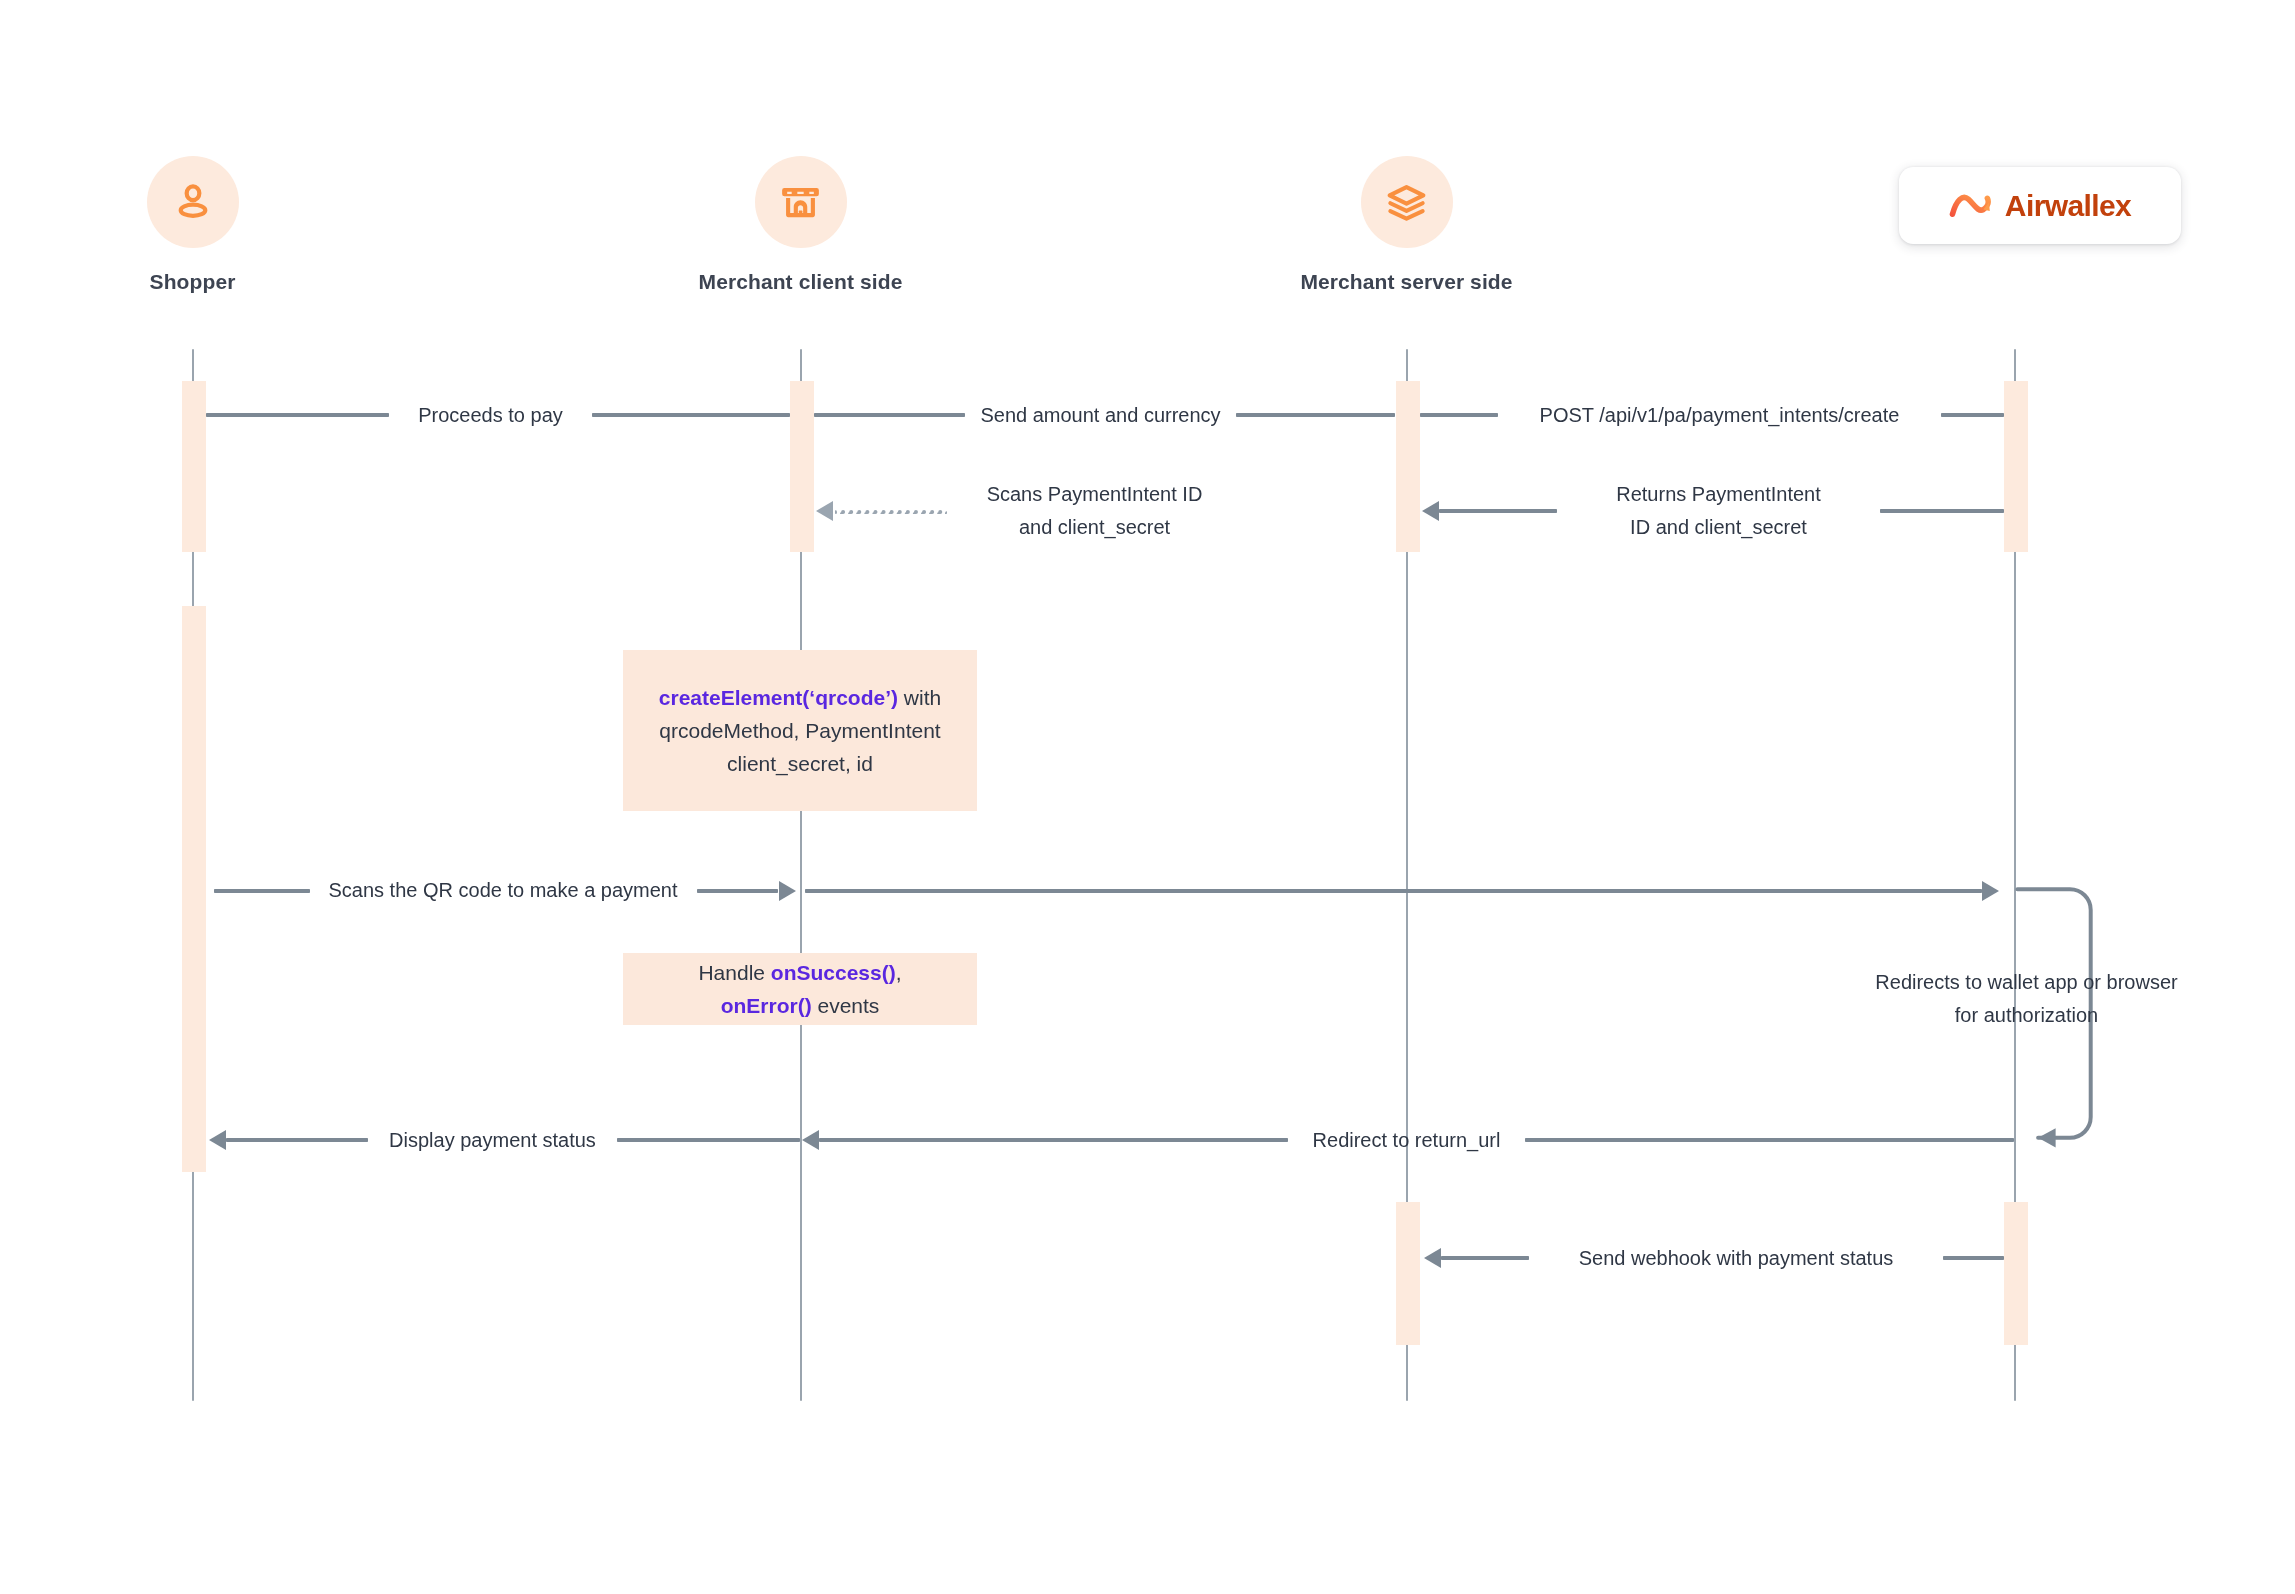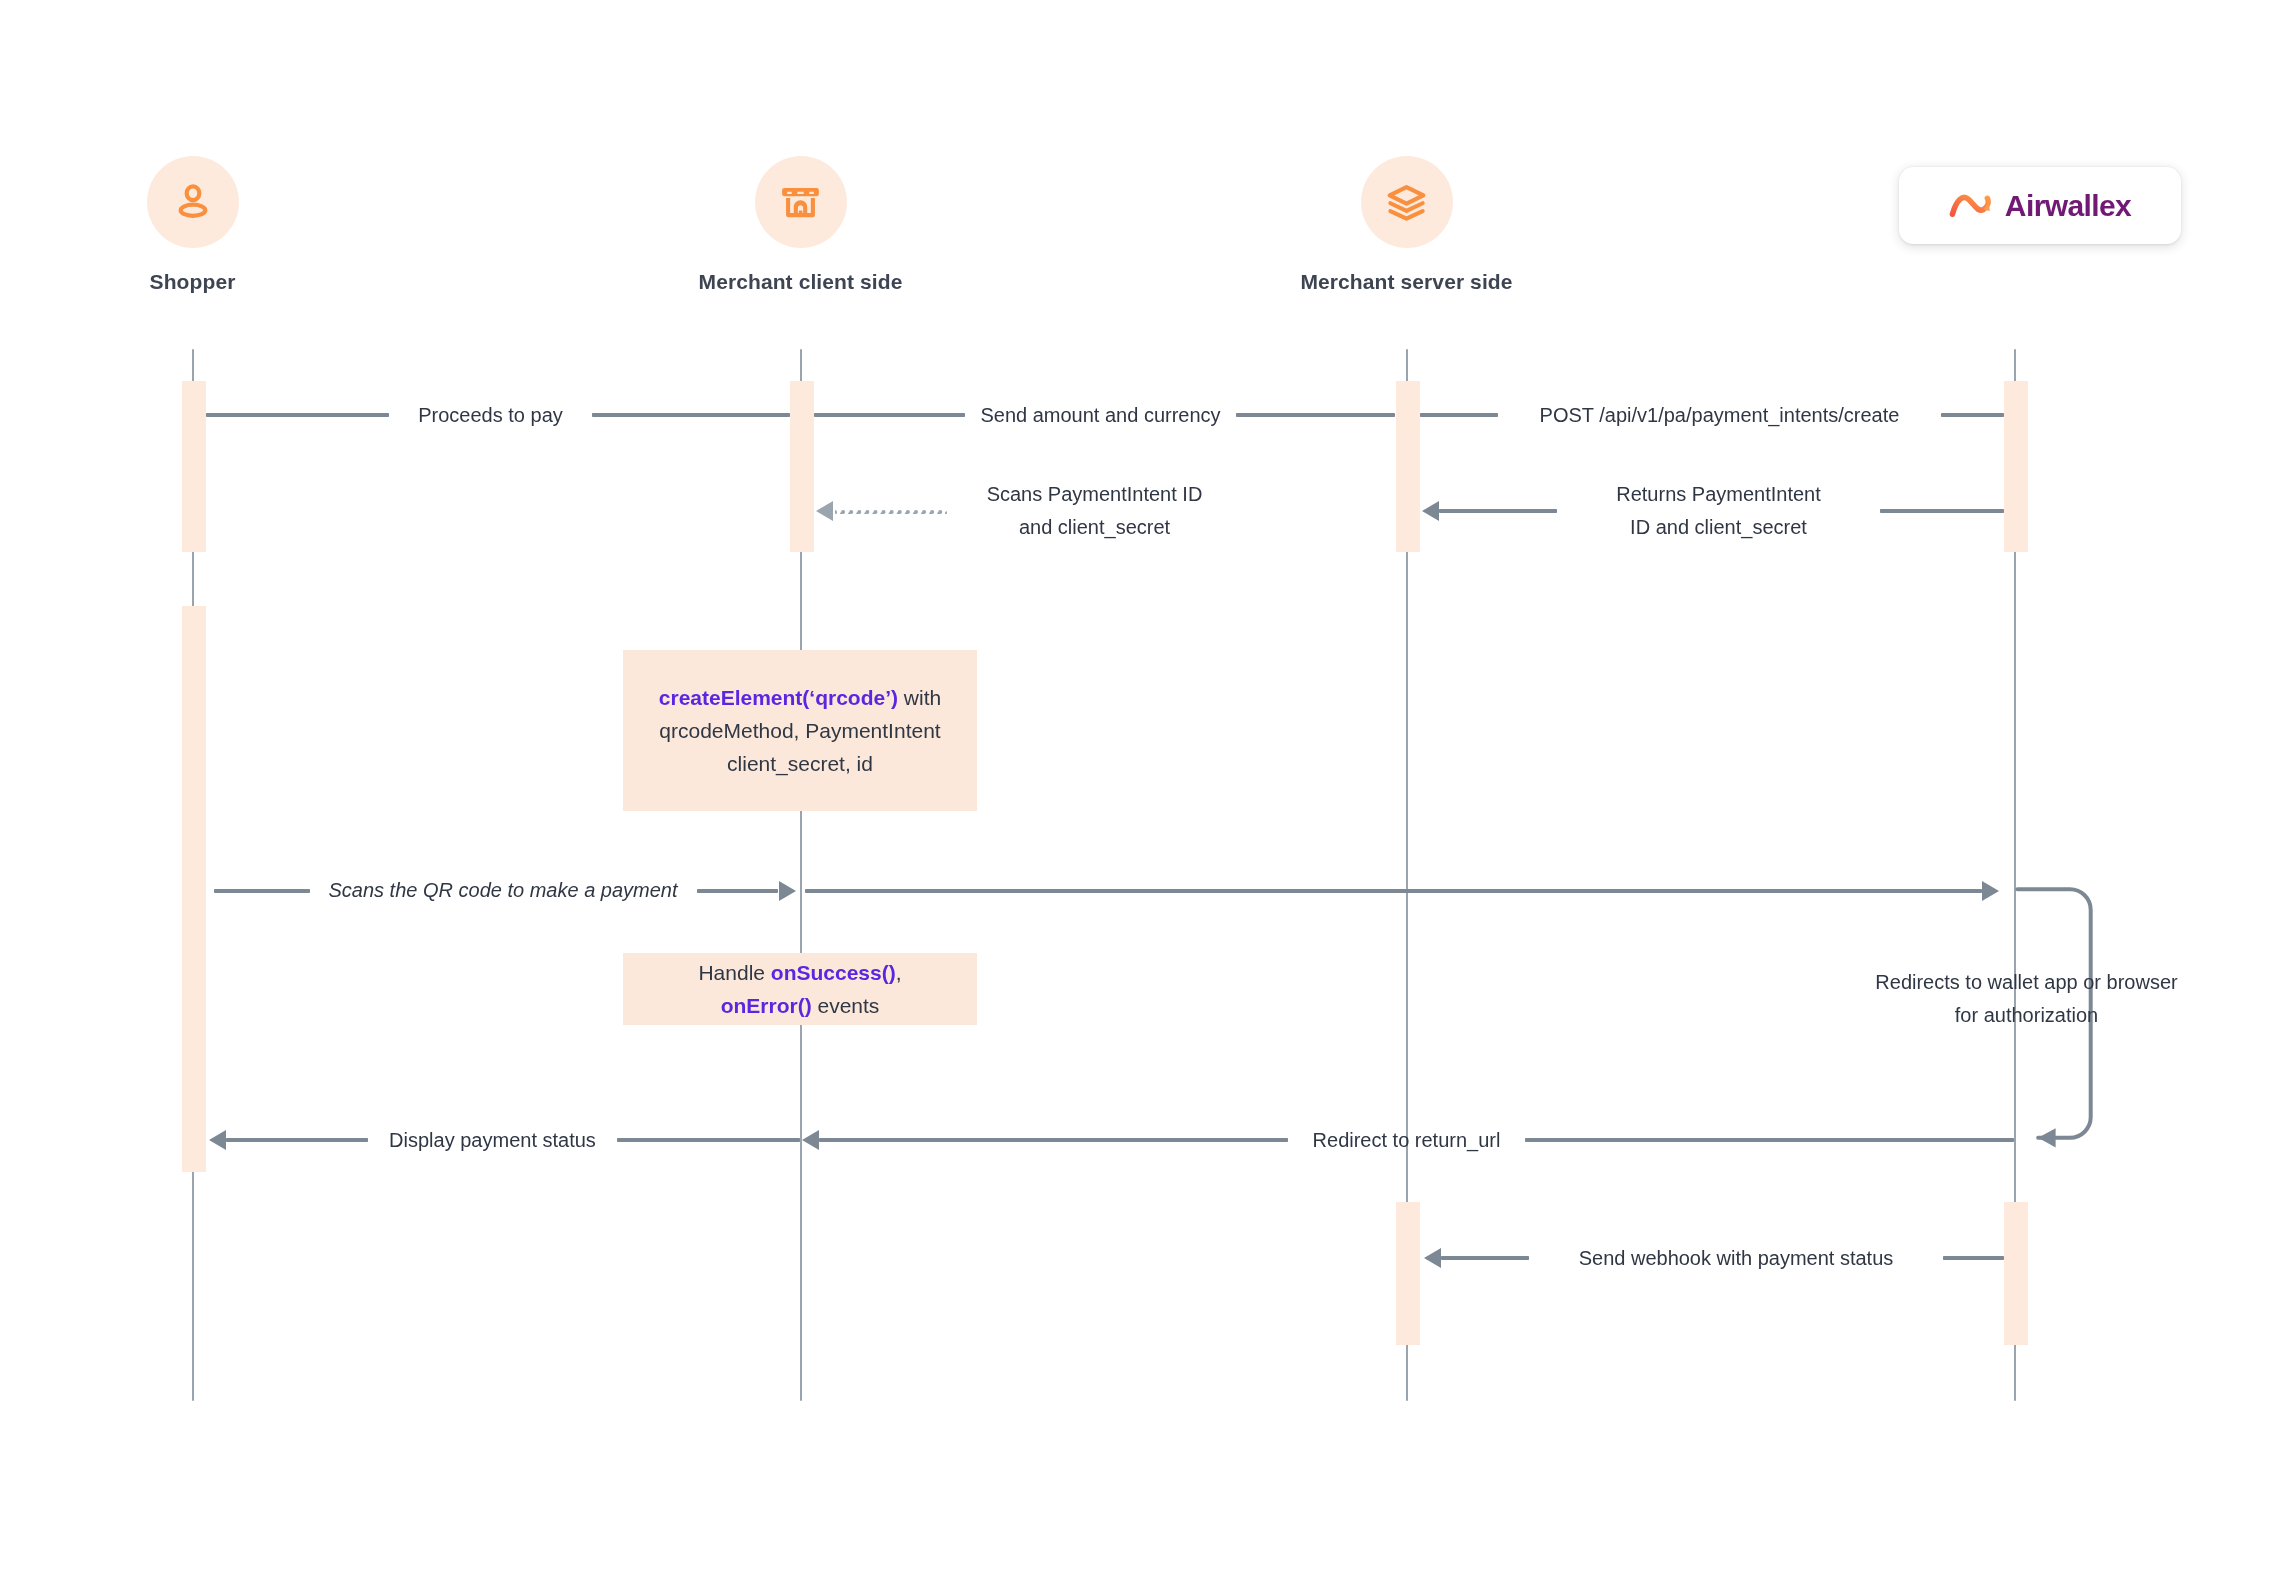--- a/index.html
+++ b/index.html
@@ -55,21 +55,21 @@
     gap: 11px;
     background: #ffffff;
     border-radius: 14.3px;
     box-shadow: 0 2.4px 11px rgba(40,45,60,.14), 0 0.8px 2.4px rgba(40,45,60,.10);
     padding: 0 27px;
   }
   .brand-word {
     font-size: 30px;
     font-weight: 700;
     letter-spacing: -0.6px;
-    color: #701a75;
+    color: #c2410c;
     white-space: nowrap;
   }
 
   
   .lifeline {
     position: absolute;
     width: 3.2px;
     background: #8c98a4;
     border-radius: 1.6px;
   }
@@ -235,21 +235,21 @@
 
   <div class="note" style="left:623px; top:650px; width:354px; height:161px;">
     <div>
       <span class="code">createElement(‘qrcode’)</span><span> with</span><br>
       <span>qrcodeMethod, PaymentIntent</span><br>
       <span>client_secret, id</span>
     </div>
   </div>
 
   <div class="msg-line" style="left:214px; top:889px; width:96px;"></div>
-  <div class="msg-label" style="left:309px; top:874px; width:388px;font-style:italic;">Scans the QR code to make a payment</div>
+  <div class="msg-label" style="left:309px; top:874px; width:388px;">Scans the QR code to make a payment</div>
   <div class="msg-line" style="left:697px; top:889px; width:81px;"></div>
   <div class="arrow-head right" style="left:779px; top:881px;"></div>
   <div class="msg-line" style="left:805px; top:889px; width:1177px;"></div>
   <div class="arrow-head right" style="left:1982px; top:881px;"></div>
 
   <div class="selfloop" style="left:2014px; top:886px;">
     <svg width="104" height="255" viewBox="0 0 130 320">
       <path d="M4 4 H 70 A 26 26 0 0 1 96 30 V 290 A 26 26 0 0 1 70 316 H 30" fill="none" stroke="#7c8894" stroke-width="5" stroke-linecap="round"></path>
       <path d="M30 316 L 52 304 L 52 328 Z" fill="#7c8894"></path>
     </svg>

